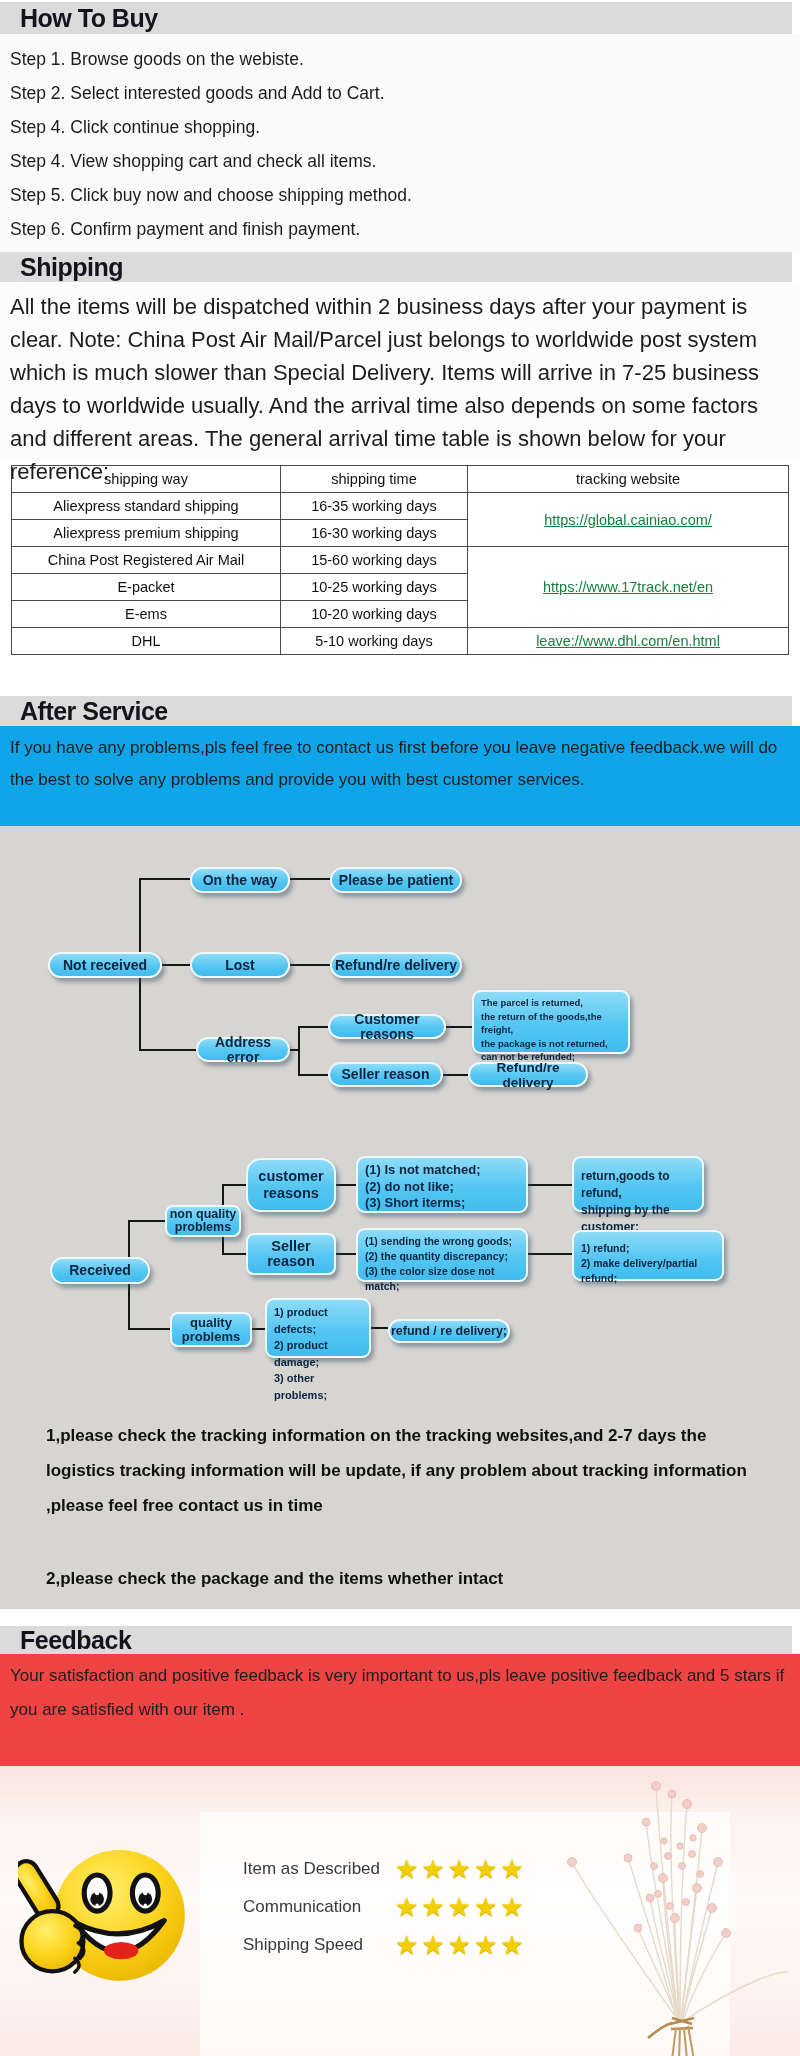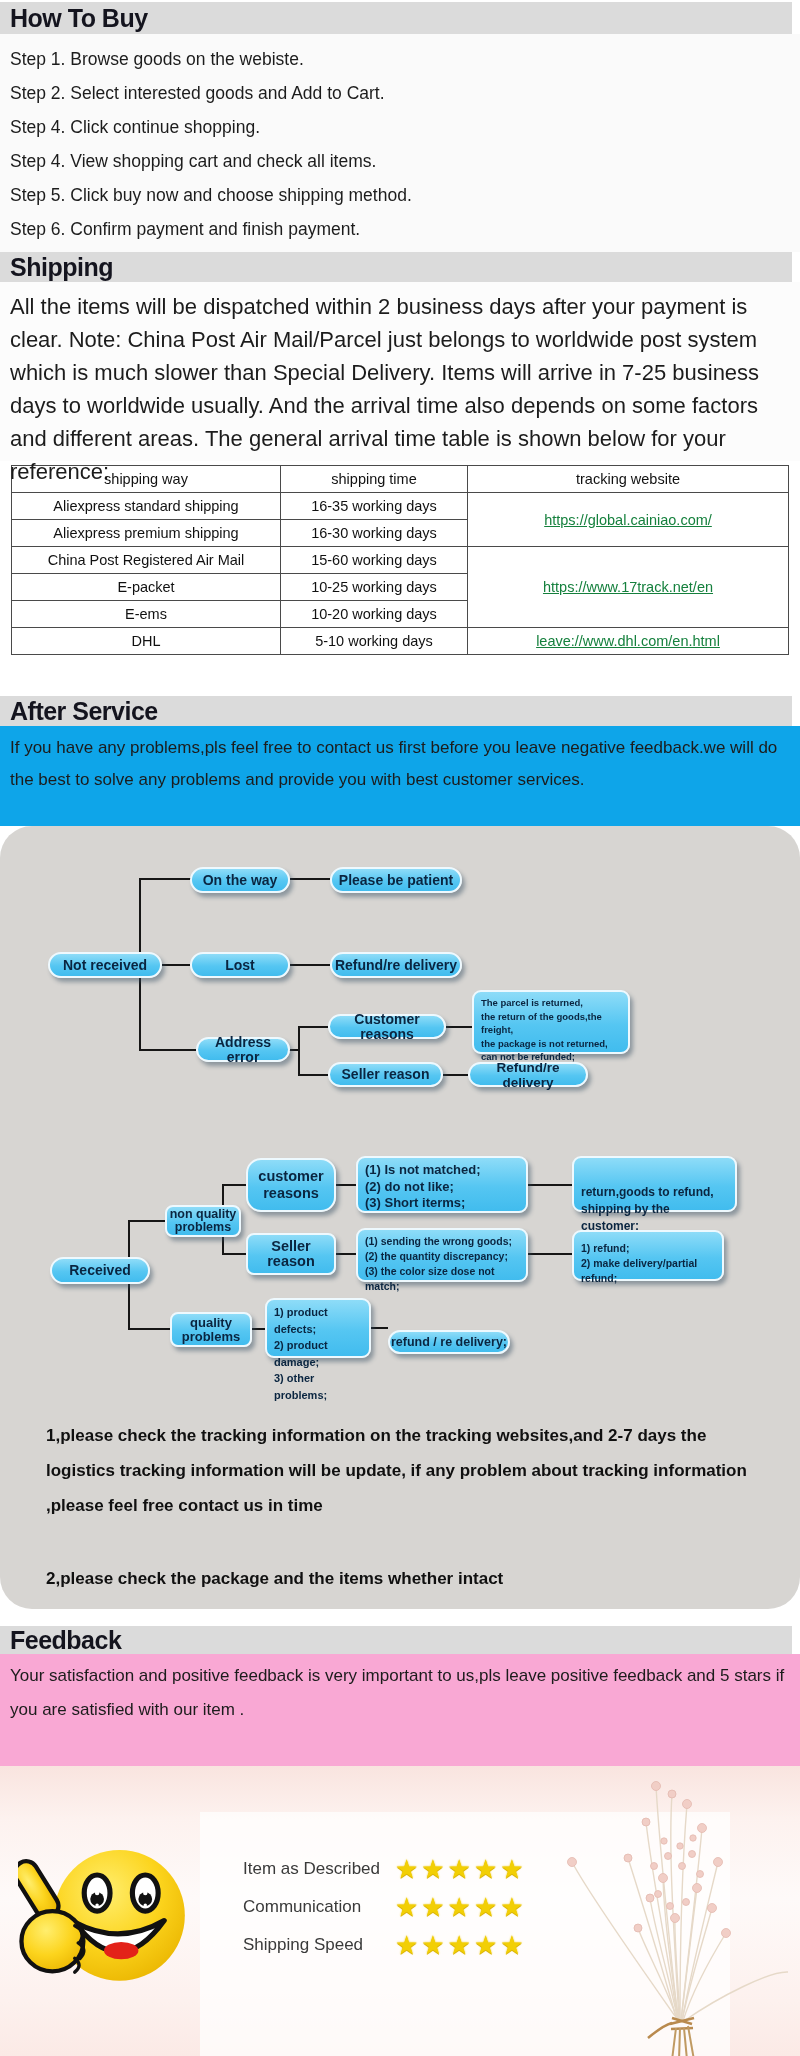--- a/index.html
+++ b/index.html
@@ -1,20 +1,20 @@
 <!DOCTYPE html>
 <html><head>
 <meta charset="utf-8">
 <style>
   html,body{margin:0;padding:0;}
   body{width:800px;height:2056px;background:#ffffff;overflow:hidden;
        font-family:"Liberation Sans",sans-serif;color:#1c1c1c;position:relative;}
   .topgap{height:2px;background:#fff;}
   .section-bar{height:32px;background:#dbdbdb;display:flex;align-items:center;
-       padding-left:10px;box-sizing:border-box;margin-right:8px;}
+       padding-left:20px;box-sizing:border-box;margin-right:8px;}
   .section-title{font-weight:800;font-size:25px;letter-spacing:-0.5px;color:#14141e;
        font-family:"Liberation Sans",sans-serif;}
   .bar2{height:30px;}
   .bar4{height:28px;}
   
   .steps{height:218px;background:#fafafa;padding:8px 0 0 10px;box-sizing:border-box;}
   .step-line{font-size:17.5px;line-height:34px;color:#1c1c1c;}
   
   .ship-para{height:179px;box-sizing:border-box;padding:8px 10px 0 10px;
        font-size:22px;line-height:33px;color:#1c1c1c;background:#fcfcfc;}
@@ -23,34 +23,34 @@
   table.ship{border-collapse:collapse;width:778px;margin:4px auto 7px 11px;
        font-family:Liberation Sans, sans-serif;font-size:14.5px;color:#111;}
   table.ship td,table.ship th{border:1px solid #4a4a4a;text-align:center;padding:0 2px;
        height:26px;font-weight:normal;}
   table.ship a{color:#15803d;text-decoration:underline;}
   .gap37{height:37px;background:#fff;}
   .bar3{height:30px;}
   .after-para{height:100px;box-sizing:border-box;padding:6px 10px 0 10px;
        font-size:17px;line-height:32px;background:#0ea5e9;}
   
-  .diagram{position:relative;height:783px;background:#d7d5d2;overflow:hidden;border-radius:32px;}
+  .diagram{position:relative;height:783px;background:#d7d5d2;overflow:hidden;}
   .pill,.bx{position:absolute;background:linear-gradient(180deg,#8edcf8 0%,#55c6f2 55%,#41bcee 100%);
        border:2px solid #eef9fe;color:#0a2540;font-weight:bold;z-index:2;
        box-shadow:3px 4px 4px rgba(50,75,95,.45);box-sizing:border-box;
        font-family:"Liberation Sans",sans-serif;}
   .pill{border-radius:15px;display:flex;align-items:center;justify-content:center;
        font-size:14px;white-space:pre-line;text-align:center;line-height:15px;}
   .bx{border-radius:9px;padding:4px 7px;white-space:pre-line;text-align:left;}
   .ln{position:absolute;background:#161616;z-index:1;}
   .note{position:absolute;left:46px;width:714px;font-weight:bold;font-size:17px;
        line-height:35px;color:#101010;z-index:2;}
   
   .gap17{height:17px;background:#fff;}
-  .fb-block{height:112px;box-sizing:border-box;padding:5px 10px 0 10px;background:#f9a8d4;}
+  .fb-block{height:112px;box-sizing:border-box;padding:5px 10px 0 10px;background:#ef4444;}
   .fb-line1{font-size:17px;line-height:34px;color:#1c1c1c;}
   .fb-line2{font-size:21px;font-weight:bold;color:#111;margin-top:3px;}
   
   .banner{position:relative;height:294px;overflow:hidden;
        background:linear-gradient(180deg,#f9e4df 0%,#fdf2ef 18%,#fefaf9 45%,#fdf1ee 80%,#fbe9e5 100%);}
   .panel{position:absolute;left:200px;top:46px;width:530px;height:248px;
        background:rgba(255,255,255,0.72);}
   .ratings{position:absolute;left:243px;top:84px;z-index:3;}
   .rating-row{display:flex;align-items:center;height:38px;justify-content:center;}
   .rating-label{width:152px;font-size:17px;color:#3a3a3a;}
@@ -172,37 +172,37 @@
 can not be refunded;</div>
   <div class="pill" style="left:196px;top:211px;width:94px;height:25px">Address error</div>
   <div class="pill" style="left:328px;top:236px;width:115px;height:25px">Seller reason</div>
   <div class="pill" style="left:468px;top:236px;width:120px;height:25px;font-size:13.5px">Refund/re delivery</div>
 
   <div class="pill" style="left:246px;top:332px;width:90px;height:54px;font-size:14.5px;line-height:17px">customer
 reasons</div>
   <div class="bx" style="left:356px;top:330px;width:172px;height:57px;font-size:13px;line-height:16.5px">(1) Is not matched;
 (2) do not like;
 (3) Short iterms;</div>
-  <div class="bx" style="left:572px;top:330px;width:165px;height:56px;font-size:12px;line-height:17px;padding-top:26px">return,goods to refund,
+  <div class="bx" style="left:572px;top:330px;width:132px;height:56px;font-size:12px;line-height:17px;padding-top:10px">return,goods to refund,
 shipping by the customer;</div>
   <div class="pill" style="left:165px;top:379px;width:76px;height:32px;border-radius:8px;font-size:12.5px;line-height:13px">non quality
 problems</div>
   <div class="pill" style="left:246px;top:407px;width:90px;height:42px;border-radius:8px;font-size:14.5px">Seller reason</div>
   <div class="bx" style="left:356px;top:402px;width:172px;height:54px;font-size:10.5px;line-height:15px">(1) sending the wrong goods;
 (2) the quantity discrepancy;
 (3) the color size dose not match;</div>
   <div class="bx" style="left:572px;top:404px;width:152px;height:51px;font-size:10.5px;line-height:15px;padding-top:9px">1) refund;
 2) make delivery/partial refund;</div>
   <div class="pill" style="left:50px;top:431px;width:100px;height:27px">Received</div>
   <div class="pill" style="left:170px;top:486px;width:82px;height:35px;border-radius:8px;font-size:13px;line-height:14px">quality
 problems</div>
   <div class="bx" style="left:265px;top:472px;width:106px;height:60px;font-size:11px;line-height:16.5px">1) product defects;
 2) product damage;
 3) other problems;</div>
-  <div class="pill" style="left:388px;top:504px;width:122px;height:24px;font-size:12.5px">refund / re delivery;</div>
+  <div class="pill" style="left:388px;top:493px;width:122px;height:24px;font-size:12.5px">refund / re delivery;</div>
 
   <div class="note" style="top:592px">1,please check the tracking information on the tracking websites,and 2-7 days the logistics tracking information will be update, if any problem about tracking information ,please feel free contact us in time</div>
   <div class="note" style="top:735px">2,please check the package and the items whether intact</div>
 </div>
 
 <div class="gap17"></div>
 
 <div class="section-bar bar4">
   <span class="section-title">Feedback</span>
 </div>

